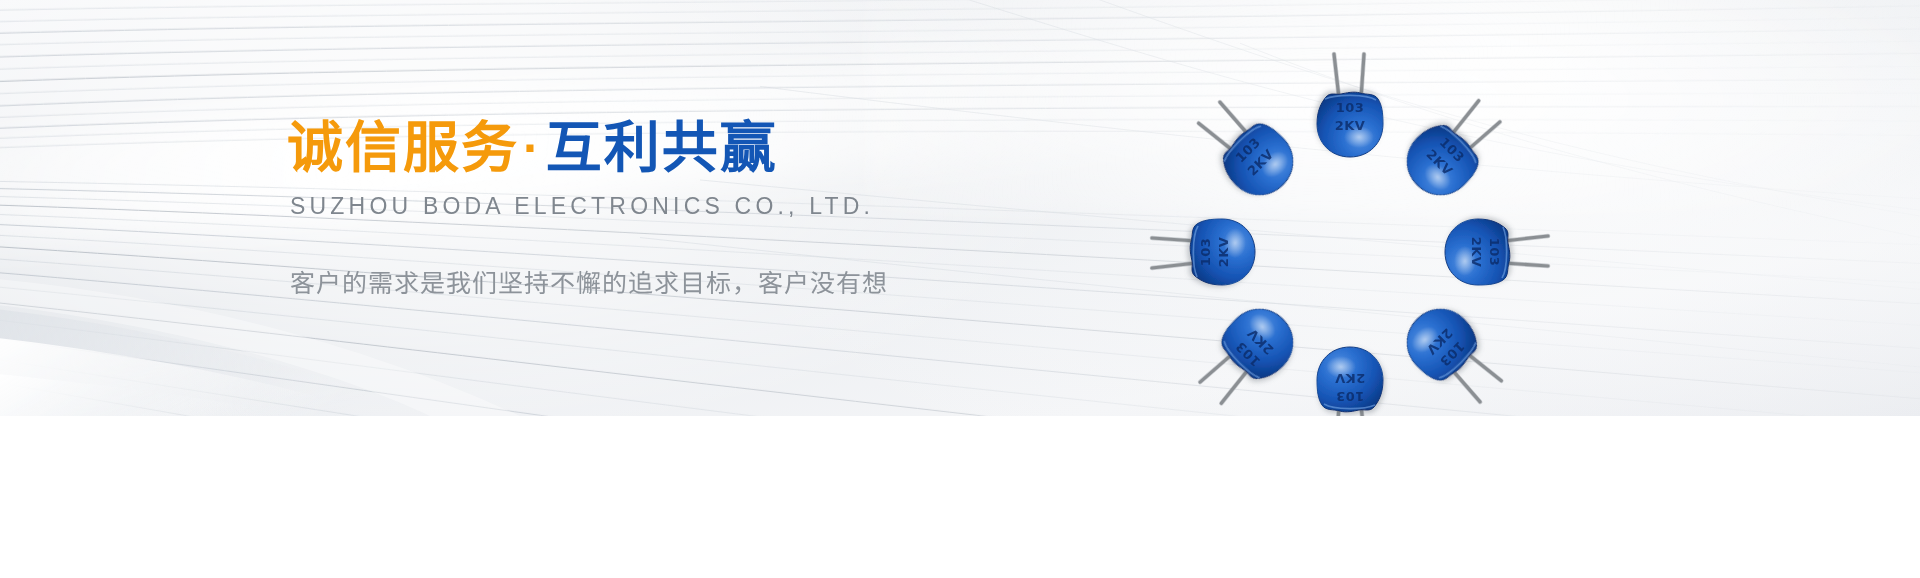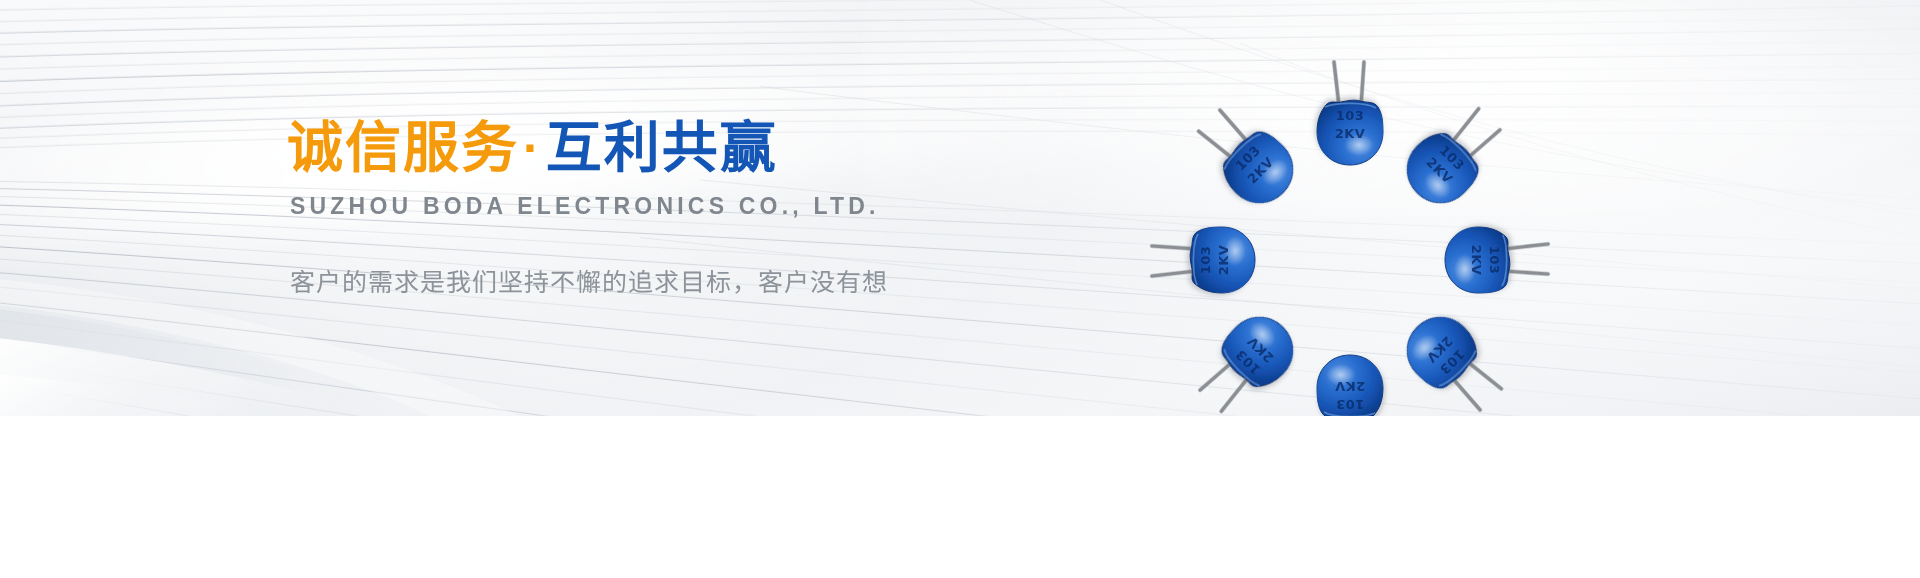--- a/index.html
+++ b/index.html
@@ -116,42 +116,41 @@
     color: #f59a0b;
     padding: 0 4px;
     font-size: 50px;
     vertical-align: 2px;
   }
   .headline .hl-b { color: #1356b5; }
 
   .subtitle {
     margin: 16px 0 8px 3px;
     font-size: 23px;
-    font-weight: 700;
+    font-weight: 400;
     letter-spacing: 4.2px;
     color: #7f868e;
     white-space: nowrap;
   }
 
   .desc {
     margin: 40px 0 0 3px;
     font-size: 25px;
     line-height: 1.85;
     color: #8d939a;
     letter-spacing: 1px;
     font-weight: 400;
-    font-family: Liberation Serif, serif;
   }
   .desc-line { display: block; white-space: nowrap; }
 
   
   .parts {
     position: absolute;
     left: 1150px;
-    top: 60px;
+    top: 52px;
     width: 400px;
     height: 400px;
   }
   .parts svg { display: block; width: 100%; height: 100%; overflow: visible; }
   .cap-lead {
     fill: none;
     stroke: #8b8f93;
     stroke-width: 3.2;
     stroke-linecap: round;
   }

